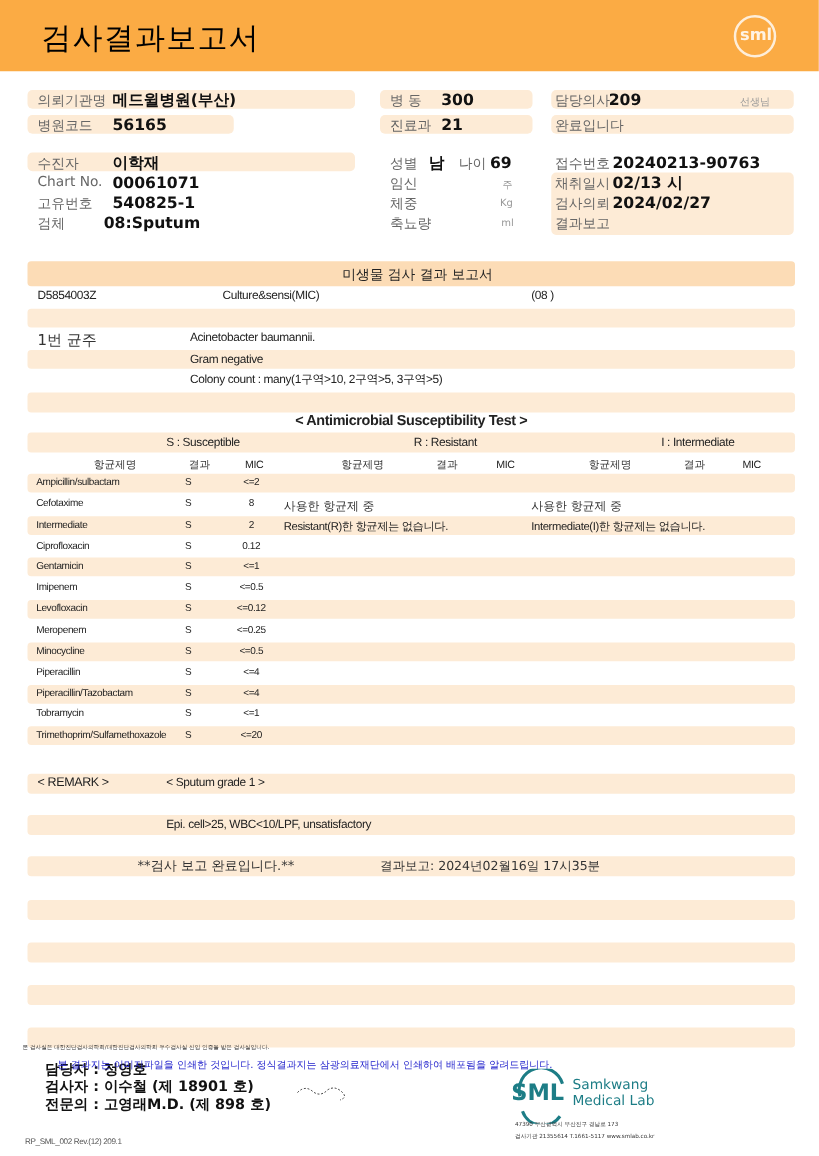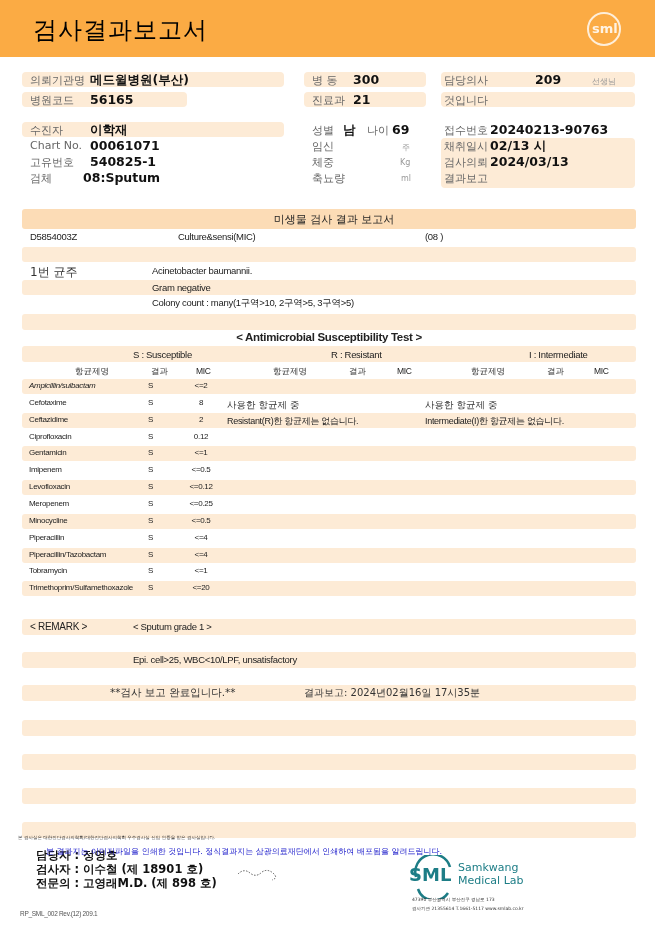--- a/index.html
+++ b/index.html
@@ -64,30 +64,30 @@
 <span class="lbl" style="left:367px;top:123px;">나이</span>
 <span class="val" style="left:392px;top:122px;">69</span>
 <span class="lbl" style="left:312px;top:139px;">임신</span>
 <span class="unit" style="left:402px;top:142px;">주</span>
 <span class="lbl" style="left:312px;top:155px;">체중</span>
 <span class="unit" style="left:400px;top:158px;">Kg</span>
 <span class="lbl" style="left:312px;top:171px;">축뇨량</span>
 <span class="unit" style="left:401px;top:174px;">ml</span>
 
 <span class="lbl" style="left:444px;top:73px;">담당의사</span>
-<span class="val" style="left:487px;top:72px;margin-left:48px;">209</span>
+<span class="val" style="left:487px;top:72px;">209</span>
 <span class="unit" style="left:592px;top:76px;">선생님</span>
-<span class="lbl" style="left:444px;top:93px;">것입니다</span>
+<span class="lbl" style="left:444px;top:93px;">완료입니다</span>
 
 <span class="lbl" style="left:444px;top:123px;">접수번호</span>
 <span class="val" style="left:490px;top:122px;">20240213-90763</span>
 <span class="lbl" style="left:444px;top:139px;">채취일시</span>
 <span class="val" style="left:490px;top:138px;">02/13 시</span>
 <span class="lbl" style="left:444px;top:155px;">검사의뢰</span>
-<span class="val" style="left:490px;top:154px;">2024/03/13</span>
+<span class="val" style="left:490px;top:154px;">2024/02/27</span>
 <span class="lbl" style="left:444px;top:171px;">결과보고</span>
 
 <div class="row-band" style="top:209px;height:20px;background:#fcdcb6;"></div>
 <div class="t-ko center" style="left:22px;top:212px;width:624px;font-size:11px;color:#222;">미생물 검사 결과 보고서</div>
 <span class="t" style="left:30px;top:231px;">D5854003Z</span>
 <span class="t" style="left:178px;top:231px;">Culture&amp;sensi(MIC)</span>
 <span class="t" style="left:425px;top:231px;">(08 )</span>
 
 <div class="row-band" style="top:247px;height:15px;"></div>
 <span class="t-ko" style="left:30px;top:264px;font-size:12px;">1번 균주</span>
@@ -110,32 +110,32 @@
     <span class="t-ko" style="left: 273px; top: 366px; font-size: 8.5px;">항균제명</span>
     <span class="t-ko" style="left: 349px; top: 366px; font-size: 8.5px;">결과</span>
     <span class="t" style="left: 397px; top: 366px; font-size: 8.5px;">MIC</span>
     <span class="t-ko" style="left: 471px; top: 366px; font-size: 8.5px;">항균제명</span>
     <span class="t-ko" style="left: 547px; top: 366px; font-size: 8.5px;">결과</span>
     <span class="t" style="left: 594px; top: 366px; font-size: 8.5px;">MIC</span>
   </div>
 <div id="ast-rows">
     <div class="row-band" style="top: 379px; height: 15px;"></div>
     <div>
-      <span class="t" style="top: 381px; font-size: 8px; left: 29px; font-style: italic;">Ampicillin/sulbactam</span>
+      <span class="t" style="top: 381px; font-size: 8px; left: 29px;">Ampicillin/sulbactam</span>
       <span class="t" style="top: 381px; font-size: 8px; left: 148px;">S</span>
       <span class="t" style="top: 381px; font-size: 8px; left: 183px; width: 36px; text-align: center;">&lt;=2</span>
     </div>
     <div>
       <span class="t" style="top: 397.85px; font-size: 8px; left: 29px;">Cefotaxime</span>
       <span class="t" style="top: 397.85px; font-size: 8px; left: 148px;">S</span>
       <span class="t" style="top: 397.85px; font-size: 8px; left: 183px; width: 36px; text-align: center;">8</span>
     </div>
     <div class="row-band" style="top: 412.7px; height: 15px;"></div>
     <div>
-      <span class="t" style="top: 414.7px; font-size: 8px; left: 29px;">Ceftazidime</span>
+      <span class="t" style="top: 414.7px; font-size: 8px; left: 29px;">Intermediate</span>
       <span class="t" style="top: 414.7px; font-size: 8px; left: 148px;">S</span>
       <span class="t" style="top: 414.7px; font-size: 8px; left: 183px; width: 36px; text-align: center;">2</span>
     </div>
     <div>
       <span class="t" style="top: 431.55px; font-size: 8px; left: 29px;">Ciprofloxacin</span>
       <span class="t" style="top: 431.55px; font-size: 8px; left: 148px;">S</span>
       <span class="t" style="top: 431.55px; font-size: 8px; left: 183px; width: 36px; text-align: center;">0.12</span>
     </div>
     <div class="row-band" style="top: 446.4px; height: 15px;"></div>
     <div>

